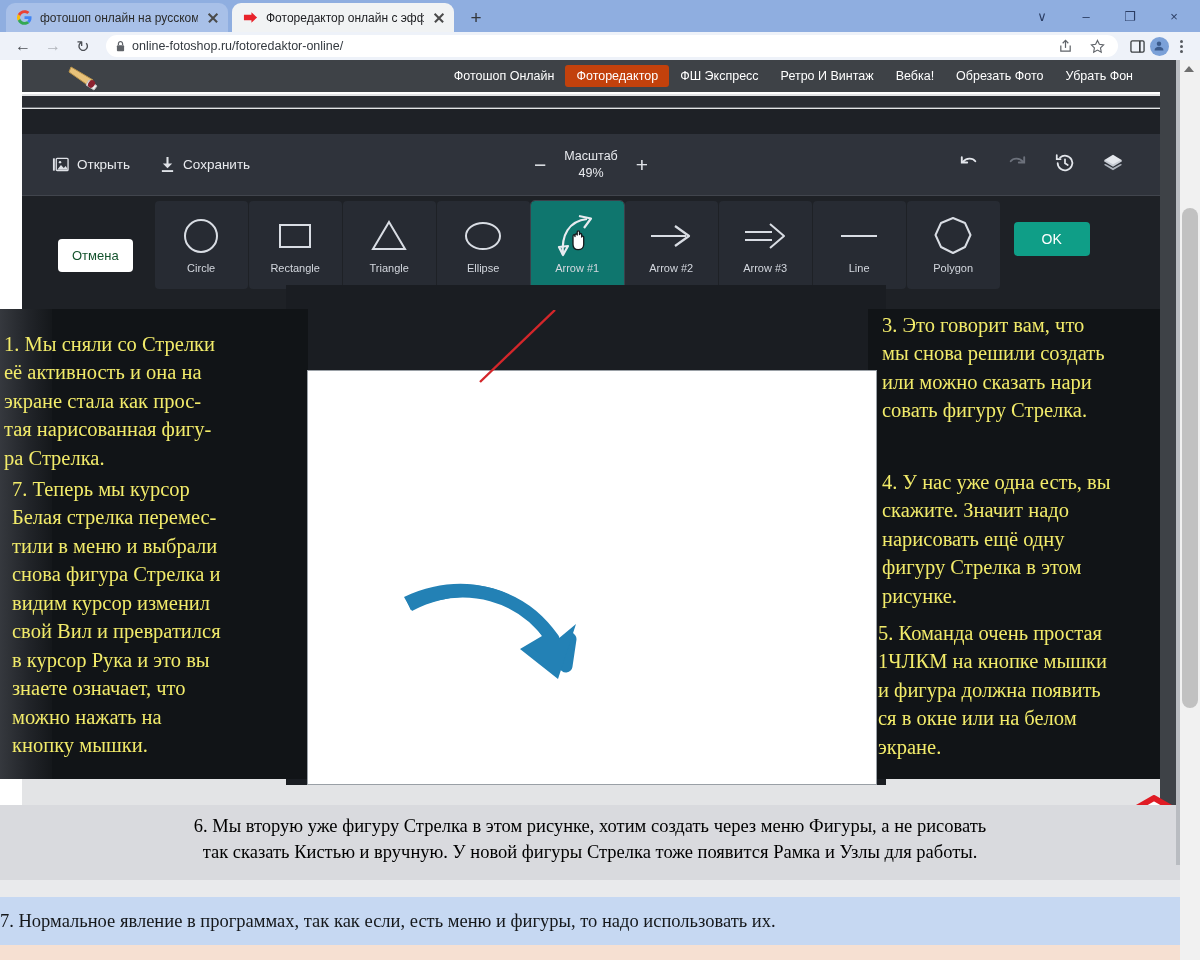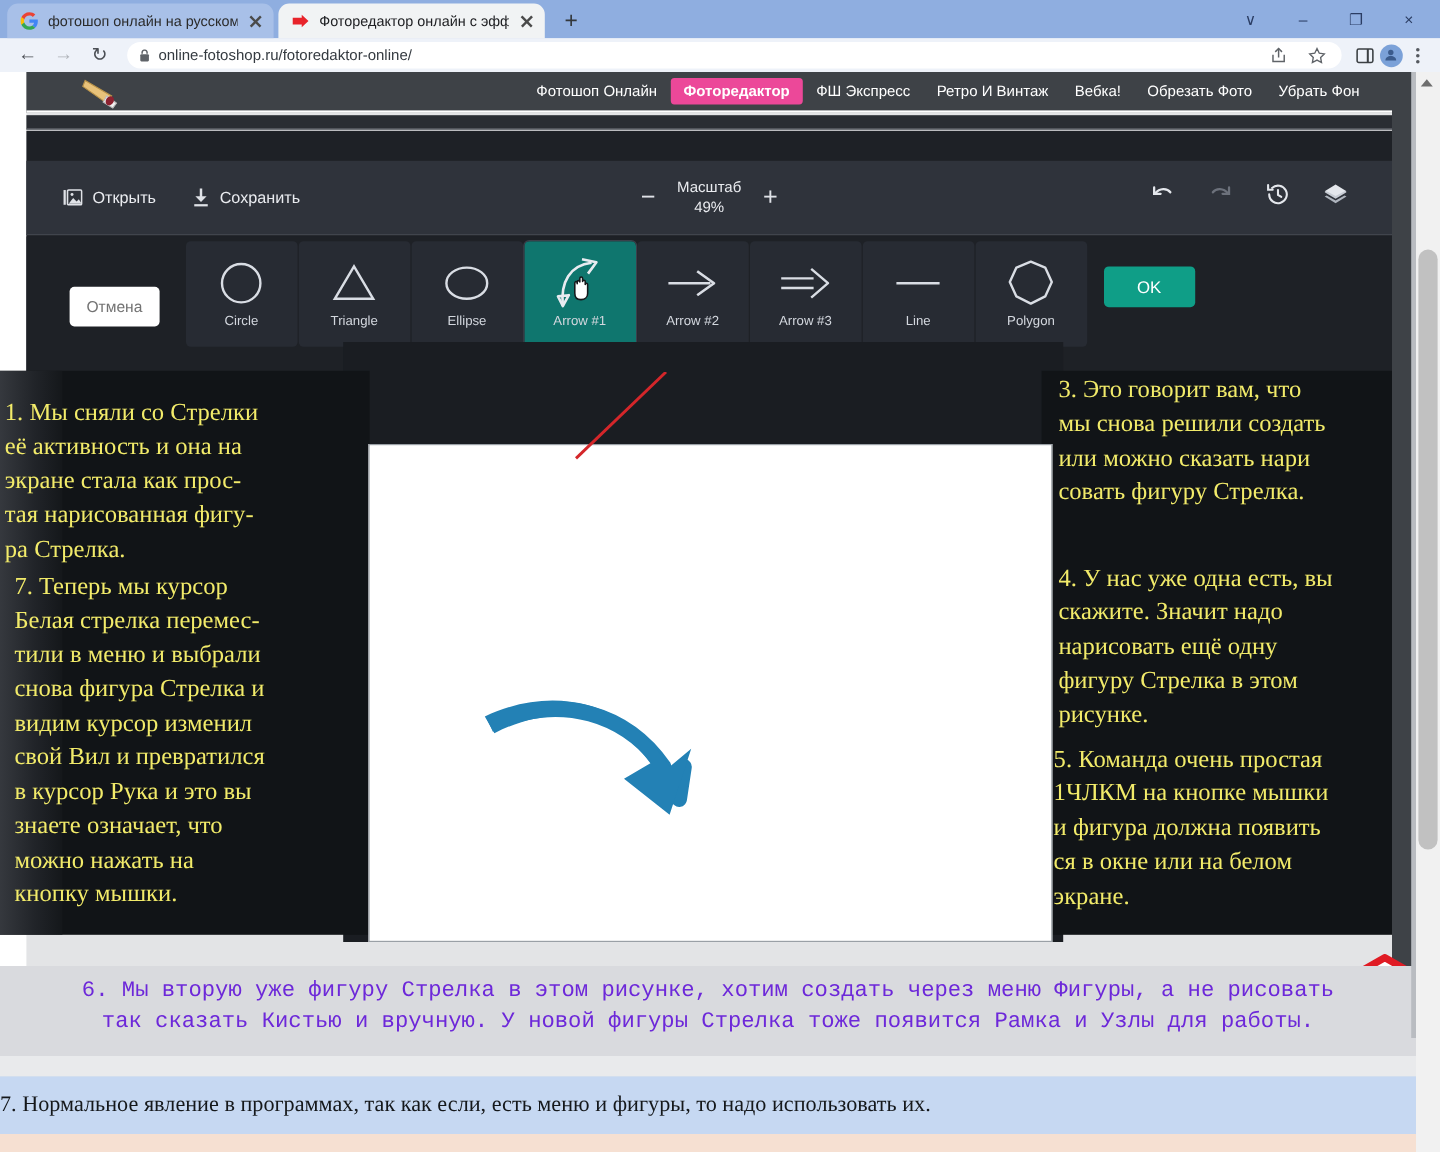--- a/index.html
+++ b/index.html
@@ -83,21 +83,21 @@
   }
   .brush-logo { position: absolute; left: 45px; top: 5px; width: 40px; height: 26px; }
   .site-nav {
     position: absolute; right: 16px; top: 0; height: 32px;
     display: flex; align-items: center; gap: 0px;
   }
   .site-nav a {
     color: #ffffff; font-size: 12.5px; text-decoration: none;
     padding: 4px 11px; border-radius: 3px; white-space: nowrap;
   }
-  .site-nav a.active { background: #ec4899; color: #ffffff; font-weight: bold; }
+  .site-nav a.active { background: #c2410c; color: #ffffff; }
   .site-subbar { position: absolute; left: 22px; top: 36px; width: 1138px; height: 12px; background: #2a2d33; border-bottom: 1px solid #6d7076;}
 
   
   .editor { position: absolute; left: 22px; top: 49px; width: 1138px; height: 236px; background: #1e2126; }
   .editor-toolbar {
     position: absolute; left: 0; top: 25px; width: 1138px; height: 62px;
     background: #2f333b; border-bottom: 1px solid #41454d;
     display: flex; align-items: center;
   }
   .tb-item { display: flex; align-items: center; gap: 8px; color: #e9ebef; font-size: 13.5px; }
@@ -110,21 +110,21 @@
   .zoom-sign { font-size: 21px; line-height: 1; color: #dfe2e7; }
   .zoom-label { text-align: center; font-size: 12.5px; line-height: 1.35; }
   .tb-right { position: absolute; right: 36px; display: flex; align-items: center; gap: 26px; }
 
   .shapes-row {
     position: absolute; left: 0; top: 88px; width: 1138px; height: 148px;
     background: #1e2126; display: flex; align-items: flex-start;
   }
   .cancel-btn {
     margin-left: 36px; margin-top: 42px;
-    background: #ffffff; color: #737373; font-size: 13px;
+    background: #ffffff; color: #14532d; font-size: 13px;
     padding: 9px 14px; border-radius: 4px; border: none; cursor: pointer;
   }
   .shape-list { display: flex; gap: 1px; margin-left: 22px; margin-top: 4px; }
   .shape-btn {
     width: 93px; height: 88px; background: #272b33; border-radius: 4px;
     display: flex; flex-direction: column; align-items: center; justify-content: flex-start;
     padding-top: 13px; cursor: pointer; position: relative;
   }
   .shape-btn.active { background: #0f766e; outline: 1px solid #3b414b; }
   .shape-glyph { height: 44px; display: flex; align-items: center; justify-content: center; }
@@ -177,21 +177,21 @@
     display: flex; align-items: center; justify-content: center;
     color: #7b7b7b; font-size: 14px;
   }
 
   
   .caption-6 {
     position: absolute; left: 0; top: 745px; width: 1180px; height: 75px;
     background: #d9dade; padding: 8px 12px 0 12px;
   }
   .caption-6 p {
-    font-family: Liberation Mono, monospace; font-size: 18.5px; color: #6d28d9;
+    font-family: Liberation Serif, serif; font-size: 18.5px; color: #000000;
     line-height: 1.42; text-align: center;
   }
   .gap-strip { position: absolute; left: 0; top: 820px; width: 1180px; height: 17px; background: #e9eaec; }
   .caption-7 {
     position: absolute; left: 0; top: 837px; width: 1180px; height: 48px;
     background: #c6d8f2; display: flex; align-items: center; 
   }
   .caption-7 p { font-family: "Liberation Serif", serif; font-size: 18.5px; color: #15181b; }
   .bottom-peach { position: absolute; left: 0; top: 885px; width: 1180px; height: 75px; background: #f6e0d2; }
 
@@ -369,20 +369,28 @@
 
           <div class="shape-btn">
             <span class="shape-glyph">
               <svg width="40" height="40" viewBox="0 0 40 40">
                   <circle cx="20" cy="20" r="16" fill="none" stroke="#d9dde4" stroke-width="2"></circle>
                 </svg>
             </span>
             <span class="shape-label">Circle</span>
           </div>
 
+          <div class="shape-btn">
+            <span class="shape-glyph">
+              <svg width="40" height="40" viewBox="0 0 40 40">
+                  <rect x="5" y="9" width="30" height="22" fill="none" stroke="#d9dde4" stroke-width="2"></rect>
+                </svg>
+            </span>
+            <span class="shape-label">Rectangle</span>
+          </div>
 
           <div class="shape-btn">
             <span class="shape-glyph">
               <svg width="40" height="40" viewBox="0 0 40 40">
                   <path d="M20 6 L36 33 L4 33 Z" fill="none" stroke="#d9dde4" stroke-width="2"></path>
                 </svg>
             </span>
             <span class="shape-label">Triangle</span>
           </div>
 

